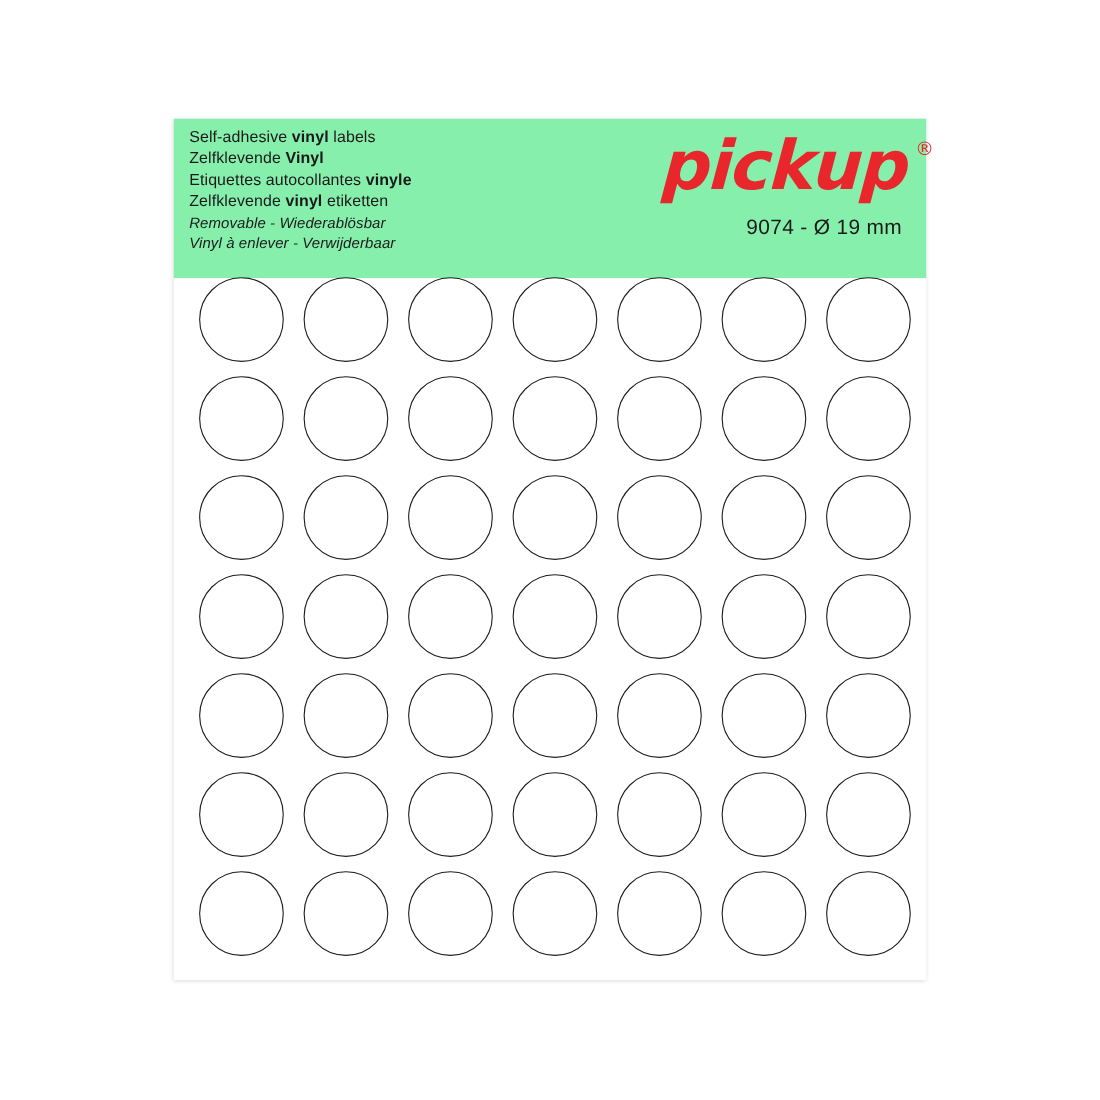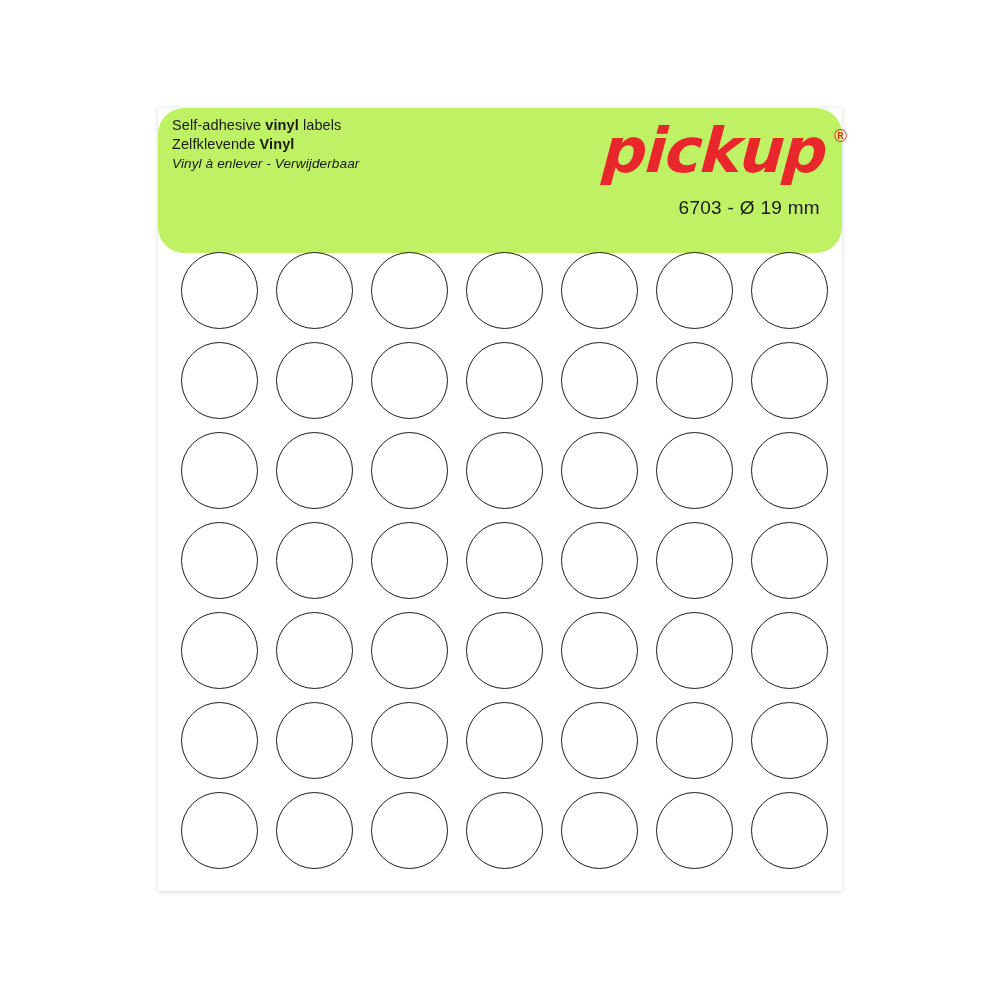--- a/index.html
+++ b/index.html
@@ -24,22 +24,21 @@
     box-shadow: 0 1px 4px rgba(0,0,0,0.18);
   }
 
   
   #header-band {
     position: absolute;
     left: 0;
     top: 0;
     width: 684px;
     height: 145px;
-    background: #bef264;
-    border-radius: 26px;
+    background: #86efac;
   }
 
   #lang-block {
     position: absolute;
     left: 14px;
     top: 8px;
     width: 330px;
     color: #1a1a1a;
     line-height: 1.34;
   }
@@ -125,26 +124,29 @@
 </head>
 <body>
 
 <div id="product">
 
   <div id="header-band">
 
     <div id="lang-block">
       <div class="lang-line"><span>Self-adhesive </span><span class="b">vinyl</span><span> labels</span></div>
       <div class="lang-line"><span>Zelfklevende </span><span class="b">Vinyl</span><span></span></div>
+      <div class="lang-line"><span>Etiquettes autocollantes </span><span class="b">vinyle</span><span></span></div>
+      <div class="lang-line"><span>Zelfklevende </span><span class="b">vinyl</span><span> etiketten</span></div>
+      <div class="lang-line italic">Removable - Wiederablösbar</div>
       <div class="lang-line italic">Vinyl à enlever - Verwijderbaar</div>
     </div>
 
     <div id="brand-block">
       <div id="brand-word"><span>pickup</span><span id="brand-reg">®</span></div>
-      <div id="brand-code">6703 - Ø 19 mm</div>
+      <div id="brand-code">9074 - Ø 19 mm</div>
     </div>
 
   </div>
 
   <div id="sheet">
     <div id="dot-grid">
       <div class="dot-cell">
           <div class="dot"></div>
         </div>
       <div class="dot-cell">

